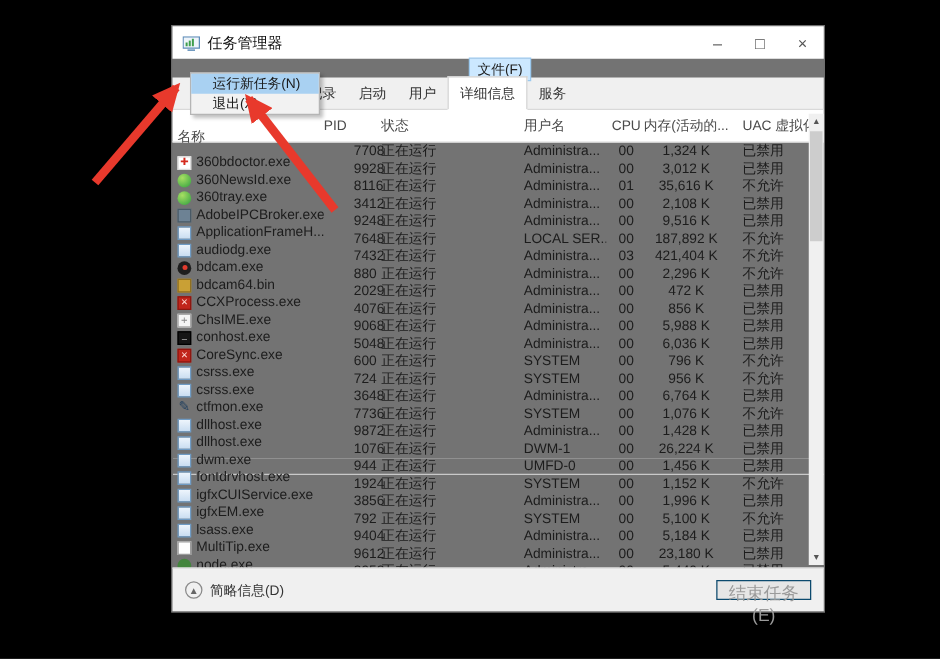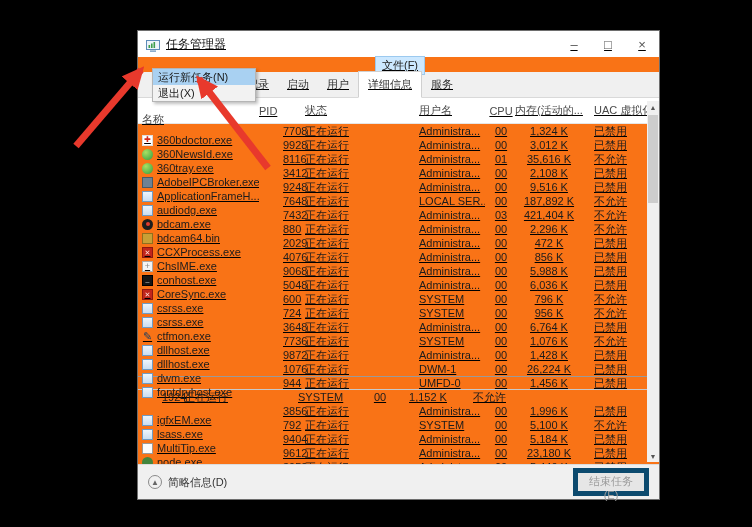--- a/index.html
+++ b/index.html
@@ -1,34 +1,34 @@
 <!DOCTYPE html>
 <html><head>
 <meta charset="utf-8">
 <style>
   html,body{margin:0;padding:0;}
   body{width:752px;height:527px;background:#000;position:relative;overflow:hidden;
        font-family:"Liberation Sans","DejaVu Sans",sans-serif;}
-  #win{position:absolute;left:137px;top:30px;width:523px;height:470px;background:#f97316;
-       border:1px solid #6e6e6e;box-sizing:border-box;text-decoration:underline;}
+  #win{position:absolute;left:137px;top:20px;width:523px;height:470px;background:#737373;
+       border:1px solid #6e6e6e;box-sizing:border-box;}
   
   .titlebar{height:26px;display:flex;align-items:center;padding-left:8px;background:#fff;}
   .appicon{width:14px;height:12px;margin-right:6px;flex:none;}
   .title{font-size:12px;color:#111;}
   .controls{margin-left:auto;display:flex;height:100%;}
   .controls span{width:34px;display:flex;align-items:center;justify-content:center;
        font-size:13px;color:#555;cursor:default;}
   
   .menubar{height:15px;display:flex;align-items:center;font-size:11px;color:#222;padding-left:3px;flex-direction:column;}
   .menubar .mitem{padding:1px 6px;cursor:default;}
   .menubar .mitem.open{background:#cce8ff;outline:1px solid #9bc9ef;}
   
   .dropdown{position:absolute;left:14px;top:37px;width:102px;background:#f2f2f2;
        border:1px solid #b5b5b5;box-shadow:2px 2px 3px rgba(0,0,0,.25);z-index:30;font-size:11px;}
-  .dropdown .ditem{height:16px;line-height:16px;padding-left:5px;color:#1a1a1a;white-space:nowrap;}
+  .dropdown .ditem{height:16px;line-height:16px;padding-left:17px;color:#1a1a1a;white-space:nowrap;}
   .dropdown .ditem.hl{background:#a9d1f2;}
   
   .tabbar{height:26px;background:#f0f0f0;display:flex;align-items:flex-end;font-size:11px;color:#333;
        border-bottom:1px solid #d9d9d9;box-sizing:border-box;}
   .tab{padding:5px 9px 5px 9px;cursor:default;white-space:nowrap;}
   .tab.sel{background:#fff;border:1px solid #d0d0d0;border-bottom:1px solid #fff;margin-bottom:-1px;}
   .tabspacer{width:100px;flex:none;}
   
   .listwrap{position:relative;height:368px;}
   .lheader{display:flex;height:26px;align-items:center;font-size:11px;color:#4a4a4a;
@@ -73,22 +73,22 @@
   .sbar .arr{position:absolute;left:0;width:12px;height:12px;display:flex;align-items:center;
       justify-content:center;font-size:7px;color:#555;}
   .sbar .arr.up{top:0;} .sbar .arr.down{bottom:0;}
   .sbar .thumb{position:absolute;left:1px;top:14px;width:10px;height:88px;background:#cdcdcd;}
   
   .statusbar{position:absolute;left:0;right:0;bottom:0;height:35px;background:#f0f0f0;
       border-top:1px solid #dcdcdc;display:flex;align-items:center;padding:0 10px;box-sizing:border-box;}
   .sleft{display:flex;align-items:center;font-size:11px;color:#333;cursor:default;}
   .chev{width:14px;height:14px;border:1px solid #8a8a8a;border-radius:50%;display:flex;
       align-items:center;justify-content:center;font-size:8px;color:#666;margin-right:6px;box-sizing:border-box;}
-  .endtask{margin-left:auto;width:76px;height:28px;background:#e6e6e6;border:5px solid #0c4a6e;
-      font-size:11px;color:#9b9b9b;font-family:inherit;}
+  .endtask{margin-left:auto;width:76px;height:16px;background:#e6e6e6;border:1px solid #0c4a6e;
+      font-size:14px;color:#9b9b9b;font-family:inherit;}
   #arrows{position:absolute;left:0;top:0;width:752px;height:527px;pointer-events:none;z-index:50;}
 </style>
 </head>
 <body>
 
 <div id="win">
 
   <div class="titlebar">
     <span class="appicon">
       <svg width="14" height="12" viewBox="0 0 14 12">
@@ -360,20 +360,24 @@
             <span>fontdrvhost.exe</span>
           </span>
           <span class="c-pid">944</span>
           <span class="c-status">正在运行</span>
           <span class="c-user">UMFD-0</span>
           <span class="c-cpu">00</span>
           <span class="c-mem">1,456 K</span>
           <span class="c-uac">已禁用</span>
         </div>
         <div class="prow">
+          <span class="c-name">
+            <span class="pic i-win-blue"></span>
+            <span>igfxCUIService.exe</span>
+          </span>
           <span class="c-pid">1924</span>
           <span class="c-status">正在运行</span>
           <span class="c-user">SYSTEM</span>
           <span class="c-cpu">00</span>
           <span class="c-mem">1,152 K</span>
           <span class="c-uac">不允许</span>
         </div>
         <div class="prow">
           <span class="c-name">
             <span class="pic i-win-blue"></span>

